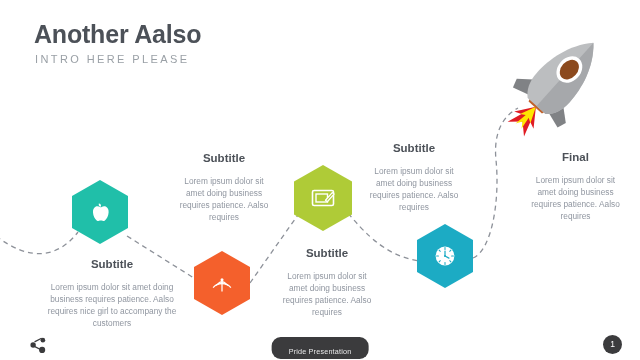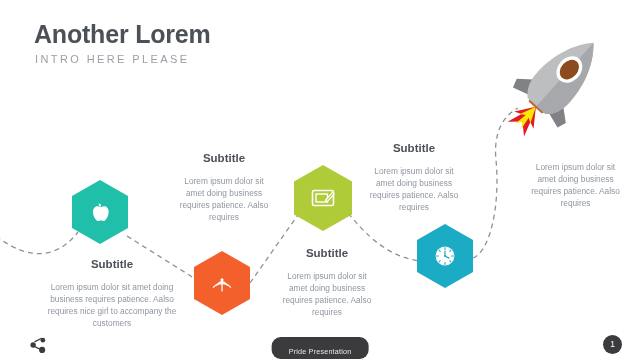--- a/index.html
+++ b/index.html
@@ -55,21 +55,21 @@
     background:#3b3b3d;color:#fff;font-size:8.5px;
     display:flex;align-items:center;justify-content:center;
     line-height:1;
   }
 </style>
 </head>
 <body>
 
 <div class="slide">
 
-  <div class="title">Another Lorem</div>
+  <div class="title">Another Aalso</div>
   <div class="subtitle">INTRO HERE PLEASE</div>
 
   <svg class="flow" viewBox="0 0 640 360">
     <g fill="none" stroke="#8d9199" stroke-width="1.3" stroke-dasharray="5,4" stroke-linecap="butt">
       <path d="M -4 236 C 30 262 58 258 78 232"></path>
       <path d="M 127 236 L 205 285"></path>
       <path d="M 250 283 L 300 212"></path>
       <path d="M 348 213 C 380 252 400 258 425 262"></path>
       <path d="M 473 258 C 492 250 500 200 496 160 C 493 130 505 115 518 108"></path>
     </g>
@@ -170,20 +170,21 @@
     <p class="bt">Subtitle</p>
     <p class="bd">Lorem ipsum dolor sit amet doing business requires patience. Aalso requires</p>
   </div>
 
   <div class="block" style="left:355px;top:142px;width:118px;">
     <p class="bt">Subtitle</p>
     <p class="bd">Lorem ipsum dolor sit amet doing business requires patience. Aalso requires</p>
   </div>
 
   <div class="block" style="left:518px;top:151px;width:115px;">
+    <p class="bt">Final</p>
     <p class="bd">Lorem ipsum dolor sit amet doing business requires patience. Aalso requires</p>
   </div>
 
   <svg class="share" viewBox="0 0 24 24">
     <g fill="#3b3b3d">
       <circle cx="18.5" cy="5.5" r="3.1"></circle>
       <circle cx="5.5" cy="12" r="3.6"></circle>
       <circle cx="17.5" cy="18.5" r="4.1"></circle>
       <rect x="7" y="7" width="10.5" height="1.7" transform="rotate(-27 7 7)"></rect>
       <rect x="7.5" y="13" width="10" height="1.7" transform="rotate(27 7.5 13)"></rect>

